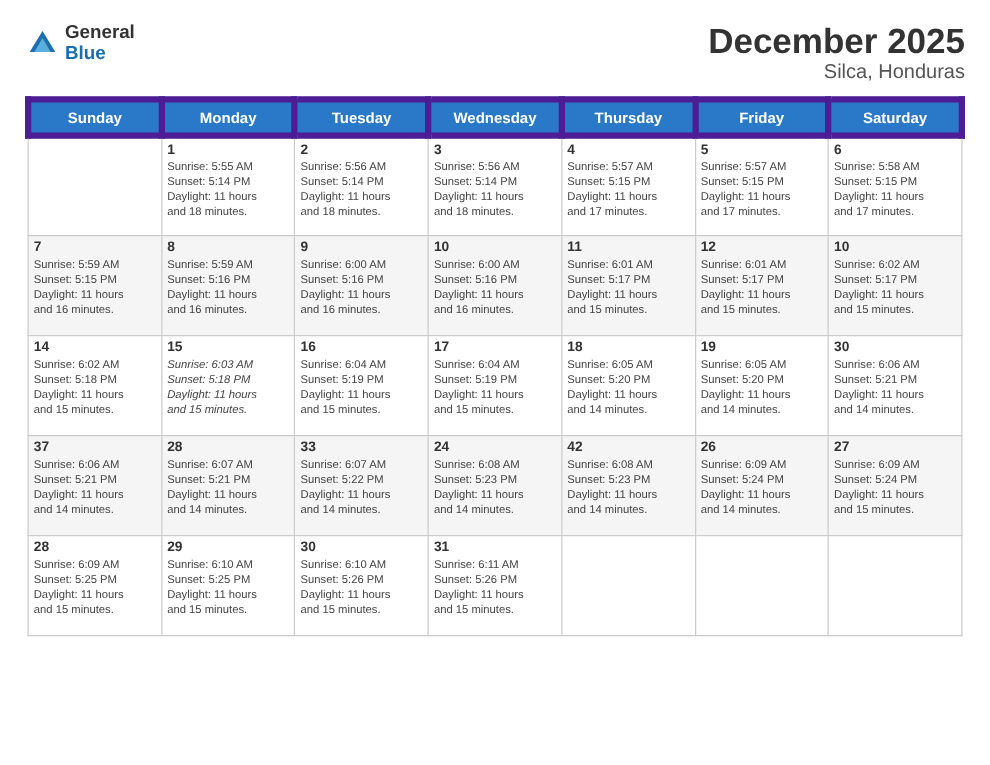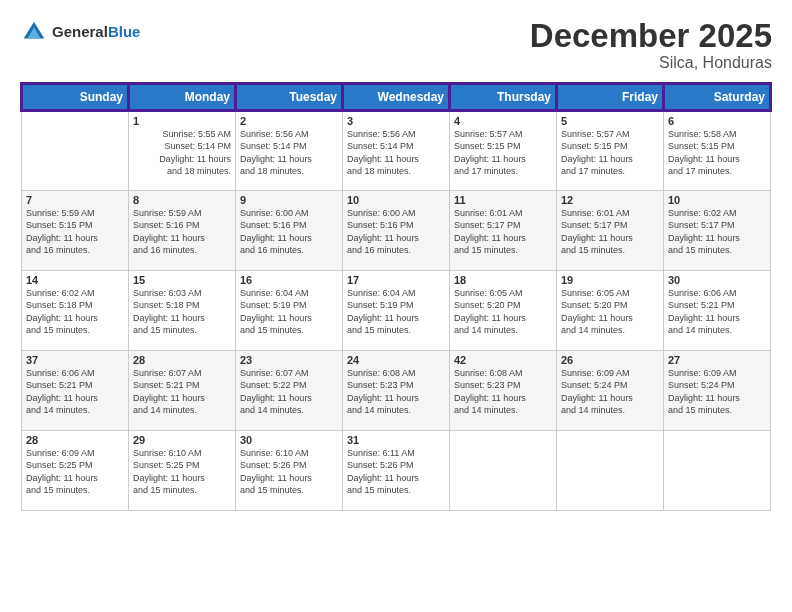--- a/index.html
+++ b/index.html
@@ -21,62 +21,63 @@
       align-items: flex-start;
       margin-bottom: 10px;
     }
     .logo {
       display: flex;
       align-items: center;
       gap: 4px;
     }
     .logo-text {
       display: flex;
+      flex-direction: column;
       line-height: 1.1;
     }
     .logo-general {
       font-size: 15px;
       font-weight: bold;
       color: #333;
     }
     .logo-blue {
       font-size: 15px;
       font-weight: bold;
       color: #1a6faf;
     }
     .logo-icon {
       width: 28px;
       height: 28px;
     }
     .title-block {
       text-align: right;
     }
     .month-year {
-      font-size: 33px;
+      font-size: 28px;
       font-weight: bold;
       color: #333;
       line-height: 1.1;
     }
     .location {
       font-size: 16px;
       color: #555;
     }
     table {
       width: 100%;
       border-collapse: collapse;
       table-layout: fixed;
     }
     .day-header {
       background: #2979c8;
       color: #fff;
       font-size: 12px;
       font-weight: bold;
       padding: 5px 4px;
-      text-align: right;
-      border: 3px solid #4c1d95;
+      text-align: center;
+      border: 5px solid #4c1d95;
     }
     td {
       border: 1px solid #ccc;
       vertical-align: top;
       padding: 3px 4px;
       font-size: 9.5px;
       color: #333;
       height: 80px;
     }
     .day-num {
@@ -133,21 +134,21 @@
           <th class="day-header">Thursday</th>
           <th class="day-header">Friday</th>
           <th class="day-header">Saturday</th>
         </tr>
     </thead>
     <tbody id="calendar-body">
     <tr>
           <td class="empty-cell"></td>
           <td>
             <span class="day-num">1</span>
-            <div class="cell-info" style="white-space: pre-line; text-align: right;">Sunrise: 5:55 AM
+            <div class="cell-info" style="white-space: pre-line;">Sunrise: 5:55 AM
 Sunset: 5:14 PM
 Daylight: 11 hours
 and 18 minutes.</div>
           </td>
           <td>
             <span class="day-num">2</span>
             <div class="cell-info" style="white-space: pre-line;">Sunrise: 5:56 AM
 Sunset: 5:14 PM
 Daylight: 11 hours
 and 18 minutes.</div>
@@ -235,21 +236,21 @@
         <tr>
           <td>
             <span class="day-num">14</span>
             <div class="cell-info" style="white-space: pre-line;">Sunrise: 6:02 AM
 Sunset: 5:18 PM
 Daylight: 11 hours
 and 15 minutes.</div>
           </td>
           <td>
             <span class="day-num">15</span>
-            <div class="cell-info" style="white-space: pre-line;">Sunrise: 6:03 AM
+            <div class="cell-info" style="white-space: pre-line; font-style: italic;">Sunrise: 6:03 AM
 Sunset: 5:18 PM
 Daylight: 11 hours
 and 15 minutes.</div>
           </td>
           <td>
             <span class="day-num">16</span>
             <div class="cell-info" style="white-space: pre-line;">Sunrise: 6:04 AM
 Sunset: 5:19 PM
 Daylight: 11 hours
 and 15 minutes.</div>
@@ -292,21 +293,21 @@
 and 14 minutes.</div>
           </td>
           <td>
             <span class="day-num">28</span>
             <div class="cell-info" style="white-space: pre-line;">Sunrise: 6:07 AM
 Sunset: 5:21 PM
 Daylight: 11 hours
 and 14 minutes.</div>
           </td>
           <td>
-            <span class="day-num">23</span>
+            <span class="day-num">33</span>
             <div class="cell-info" style="white-space: pre-line;">Sunrise: 6:07 AM
 Sunset: 5:22 PM
 Daylight: 11 hours
 and 14 minutes.</div>
           </td>
           <td>
             <span class="day-num">24</span>
             <div class="cell-info" style="white-space: pre-line;">Sunrise: 6:08 AM
 Sunset: 5:23 PM
 Daylight: 11 hours

